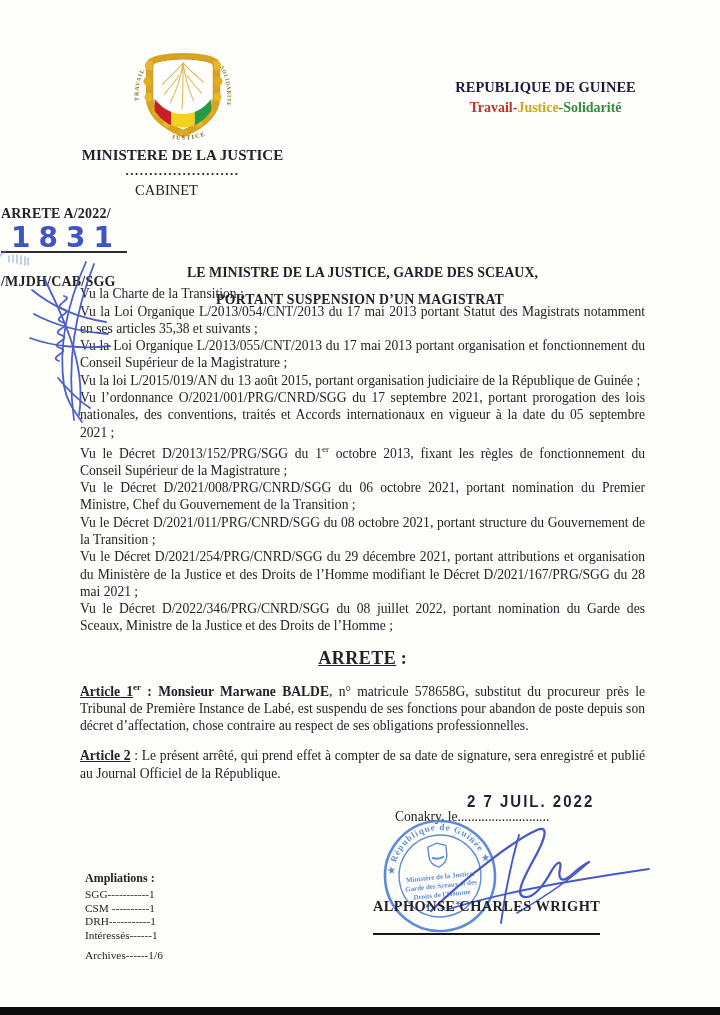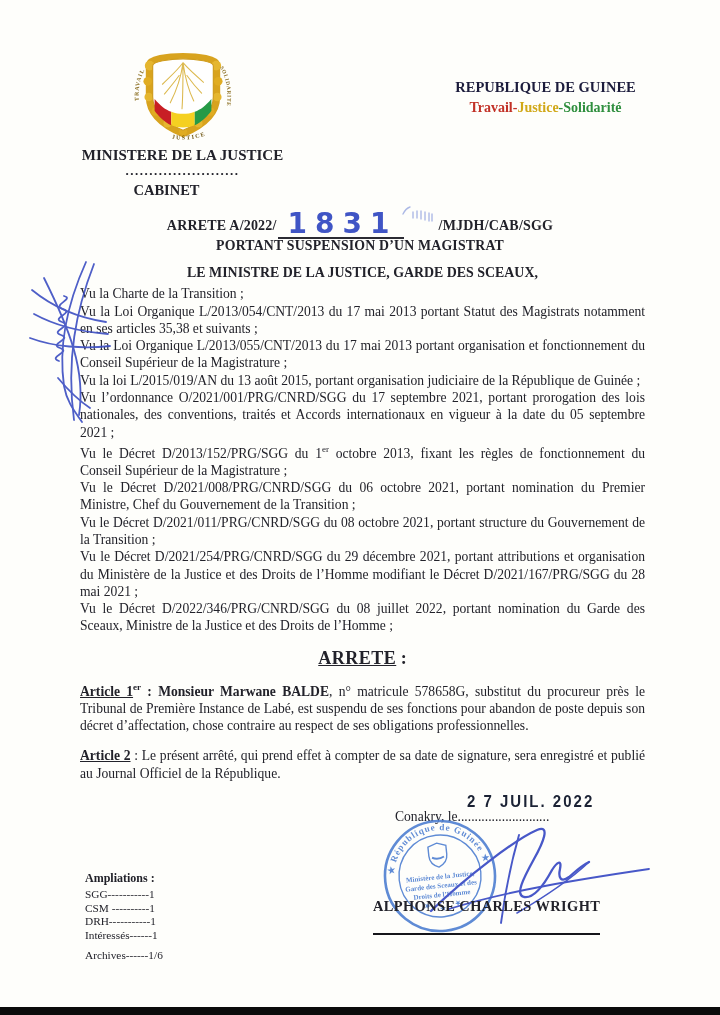--- a/index.html
+++ b/index.html
@@ -7,28 +7,28 @@
   .page {
     position:relative; width:720px; height:1015px; margin:0 auto;
     background:#fefefb; overflow:hidden;
     font-family:"Liberation Serif", serif; color:#22222a;
   }
   
   .hdr-left { position:absolute; left:70px; top:50px; width:225px; text-align:center; }
   .emblem { display:block; margin:0 auto; }
   .ministry { font-weight:bold; font-size:15px; margin-top:5px; white-space:nowrap; }
   .dots-line { font-weight:bold; font-size:13px; letter-spacing:1.5px; line-height:9px; margin-top:2px; }
-  .cabinet { font-weight:bold; font-size:14.5px; margin-top:7px; transform:translateX(-16px); }
+  .cabinet { font-weight:normal; font-size:14.5px; margin-top:7px; transform:translateX(-16px); }
   .hdr-right { position:absolute; left:448px; top:79px; width:195px; text-align:center; }
   .republic { font-weight:bold; font-size:14.5px; color:#1c1c3c; white-space:nowrap; }
   .motto { font-size:14px; font-weight:bold; margin-top:4px; white-space:nowrap; }
   .motto .t { color:#c23127; } .motto .j { color:#d1a818; } .motto .s { color:#2f8f3e; }
   
   .ref-block { position:absolute; left:0; top:206px; width:720px; text-align:center; }
-  .ref-line { display:flex; justify-content:center; align-items:baseline; }
+  .ref-line { display:flex; justify-content:center; align-items:baseline;flex-direction:column; }
   .ref-pre, .ref-suf { font-weight:bold; font-size:14px; letter-spacing:.2px; }
   .stamp-num {
     font-family:"DejaVu Sans", sans-serif; font-weight:bold; font-size:28px;
     color:#4055c5; letter-spacing:8px; padding:0 6px 0 10px; margin:0 1px;
     border-bottom:2px solid #2b2b33; transform:translateY(3px); line-height:26px;
   }
   .faint-marks { position:relative; top:-8px; left:-4px; opacity:.55; }
   .subject { font-weight:bold; font-size:13.8px; margin-top:2px; letter-spacing:.2px; }
   
   .body-text { position:absolute; left:80px; top:264px; width:565px; font-size:13.6px; line-height:17.3px; text-align:justify; }

